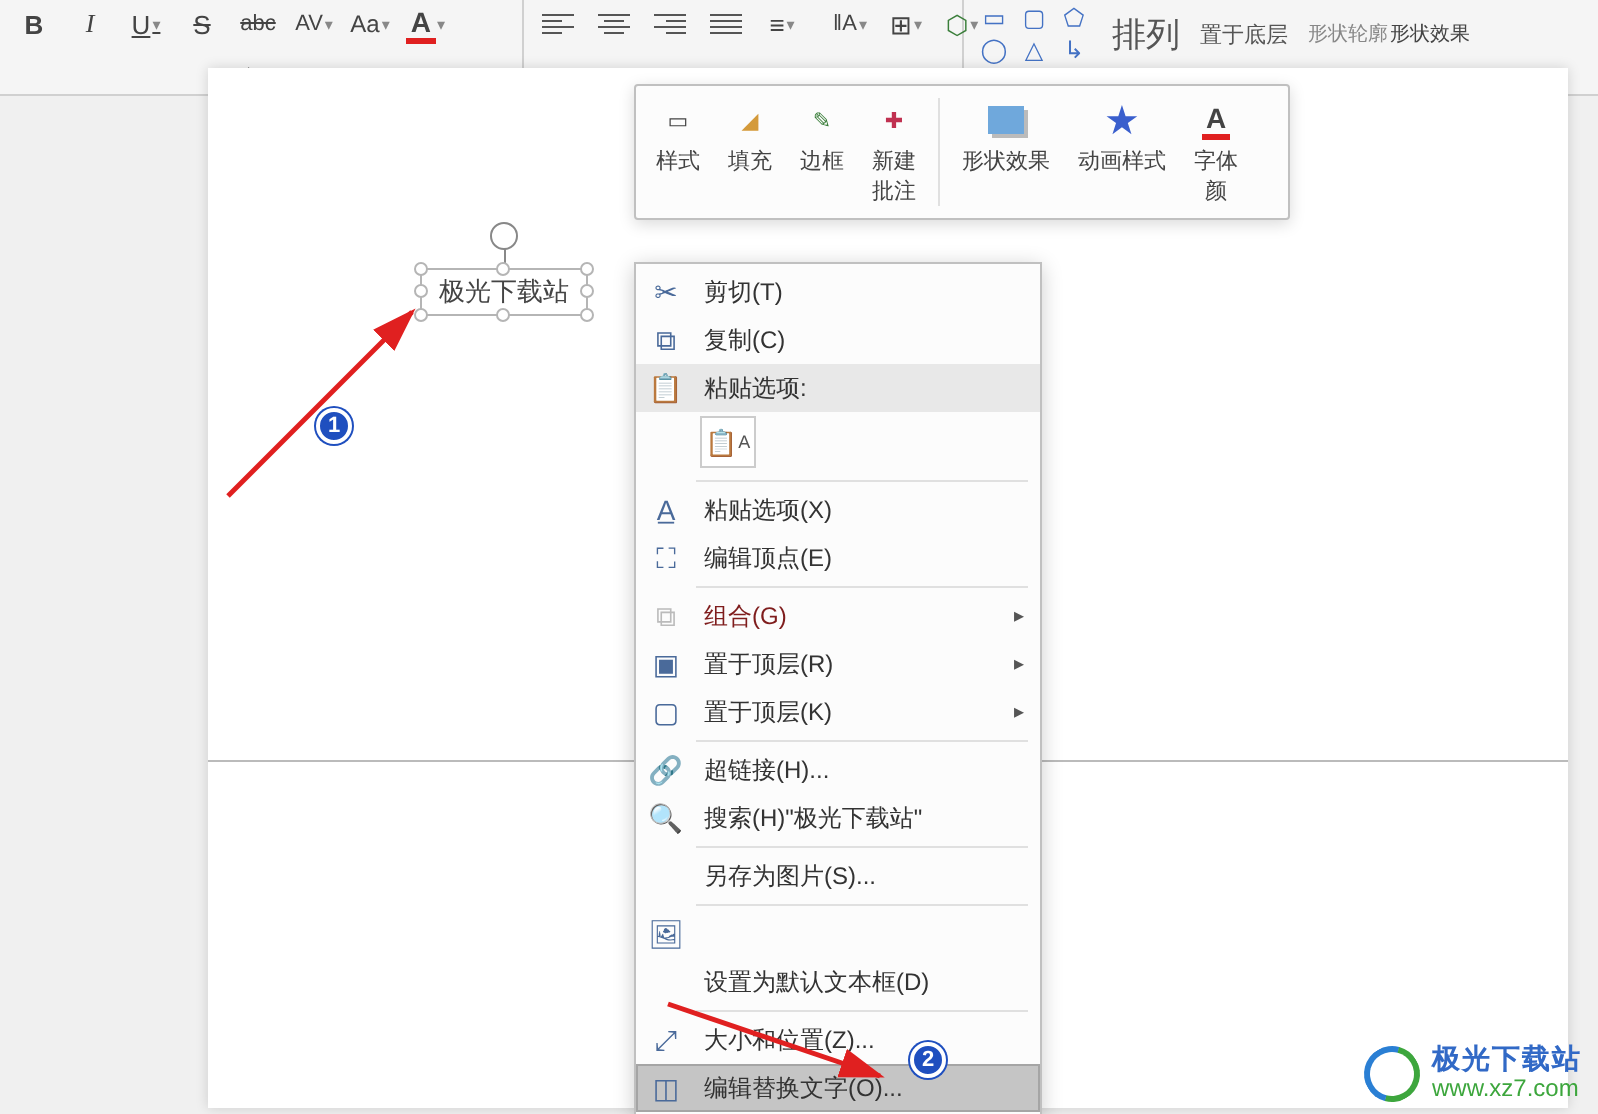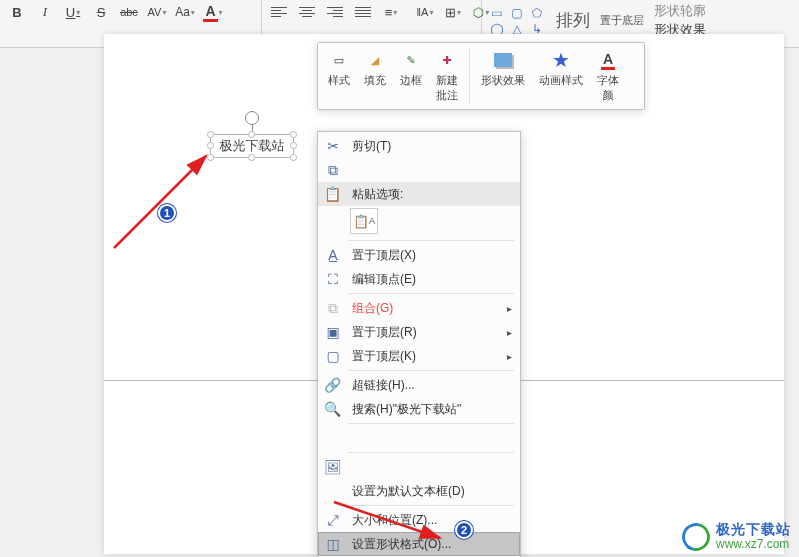--- a/index.html
+++ b/index.html
@@ -299,21 +299,21 @@
       <div class="shapes-cluster">
         <span>▭</span>
           <span>▢</span>
           <span>⬠</span>
         <span>◯</span>
           <span>△</span>
           <span>↳</span>
       </div>
       <span style="font-size:17px;color:#555">排列</span>
       <span style="font-size:11px;color:#555">置于底层</span>
-      <div style="display:flex;flex-direction:column;gap:1px;font-size:13px">
+      <div style="display:flex;flex-direction:row;gap:1px;font-size:10px">
         <span style="color:#888">形状轮廓</span>
         <span>形状效果</span>
       </div>
     </div>
     <div class="ribbon-label">绘图</div>
   </div>
 </div>
 
 <div class="document-area">
   <div class="page">
@@ -382,41 +382,42 @@
   </div>
 </div>
 
 <div class="context-menu">
   <div class="menu-item">
     <span class="menu-icon">✂</span>
     <span class="menu-label"><span>剪切(T)</span></span>
   </div>
   <div class="menu-item">
     <span class="menu-icon">⧉</span>
+    <span class="menu-label"><span>复制(C)</span></span>
   </div>
   <div class="menu-item header">
     <span class="menu-icon">📋</span>
     <span class="menu-label"><span>粘贴选项:</span></span>
   </div>
   <div class="paste-row">
     <span class="paste-opt" style="color:#555">📋<sub style="font-size:9px">A</sub></span>
   </div>
   <div class="menu-sep"></div>
   <div class="menu-item">
     <span class="menu-icon">A̲</span>
-    <span class="menu-label"><span>置于顶层(X)</span></span>
+    <span class="menu-label"><span>粘贴选项(X)</span></span>
   </div>
   <div class="menu-item">
     <span class="menu-icon">⛶</span>
     <span class="menu-label"><span>编辑顶点(E)</span></span>
   </div>
   <div class="menu-sep"></div>
   <div class="menu-item">
     <span class="menu-icon" style="color:#bbb">⧉</span>
-    <span class="menu-label" style="color:#ef4444"><span>组合(G)</span></span>
+    <span class="menu-label" style="color:#7f1d1d"><span>组合(G)</span></span>
     <span class="menu-arrow">▸</span>
   </div>
   <div class="menu-item">
     <span class="menu-icon">▣</span>
     <span class="menu-label"><span>置于顶层(R)</span></span>
     <span class="menu-arrow">▸</span>
   </div>
   <div class="menu-item">
     <span class="menu-icon">▢</span>
     <span class="menu-label"><span>置于顶层(K)</span></span>
@@ -427,37 +428,38 @@
     <span class="menu-icon">🔗</span>
     <span class="menu-label"><span>超链接(H)...</span></span>
   </div>
   <div class="menu-item">
     <span class="menu-icon" style="color:#2a7fd4">🔍</span>
     <span class="menu-label"><span>搜索(H)"极光下载站"</span></span>
   </div>
   <div class="menu-sep"></div>
   <div class="menu-item">
     <span class="menu-icon"></span>
+    <span class="menu-label"><span>另存为图片(S)...</span></span>
   </div>
   <div class="menu-sep"></div>
   <div class="menu-item">
     <span class="menu-icon">🖼</span>
   </div>
   <div class="menu-item">
     <span class="menu-icon"></span>
     <span class="menu-label"><span>设置为默认文本框(D)</span></span>
   </div>
   <div class="menu-sep"></div>
   <div class="menu-item">
     <span class="menu-icon">⤢</span>
     <span class="menu-label"><span>大小和位置(Z)...</span></span>
   </div>
   <div class="menu-item highlighted">
     <span class="menu-icon">◫</span>
-    <span class="menu-label"><span>设置形状格式(O)...</span></span>
+    <span class="menu-label"><span>编辑替换文字(O)...</span></span>
   </div>
 </div>
 
 <svg style="position:absolute;top:498px;left:330px;width:130px;height:50px;pointer-events:none">
   <defs>
       <marker id="ah2" markerWidth="10" markerHeight="10" refX="8" refY="3" orient="auto">
         <path d="M0,0 L9,3 L0,6 Z" fill="#e02020"></path>
       </marker>
     </defs>
   <line x1="4" y1="4" x2="110" y2="40" stroke="#e02020" stroke-width="2.5" marker-end="url(#ah2)"></line>

